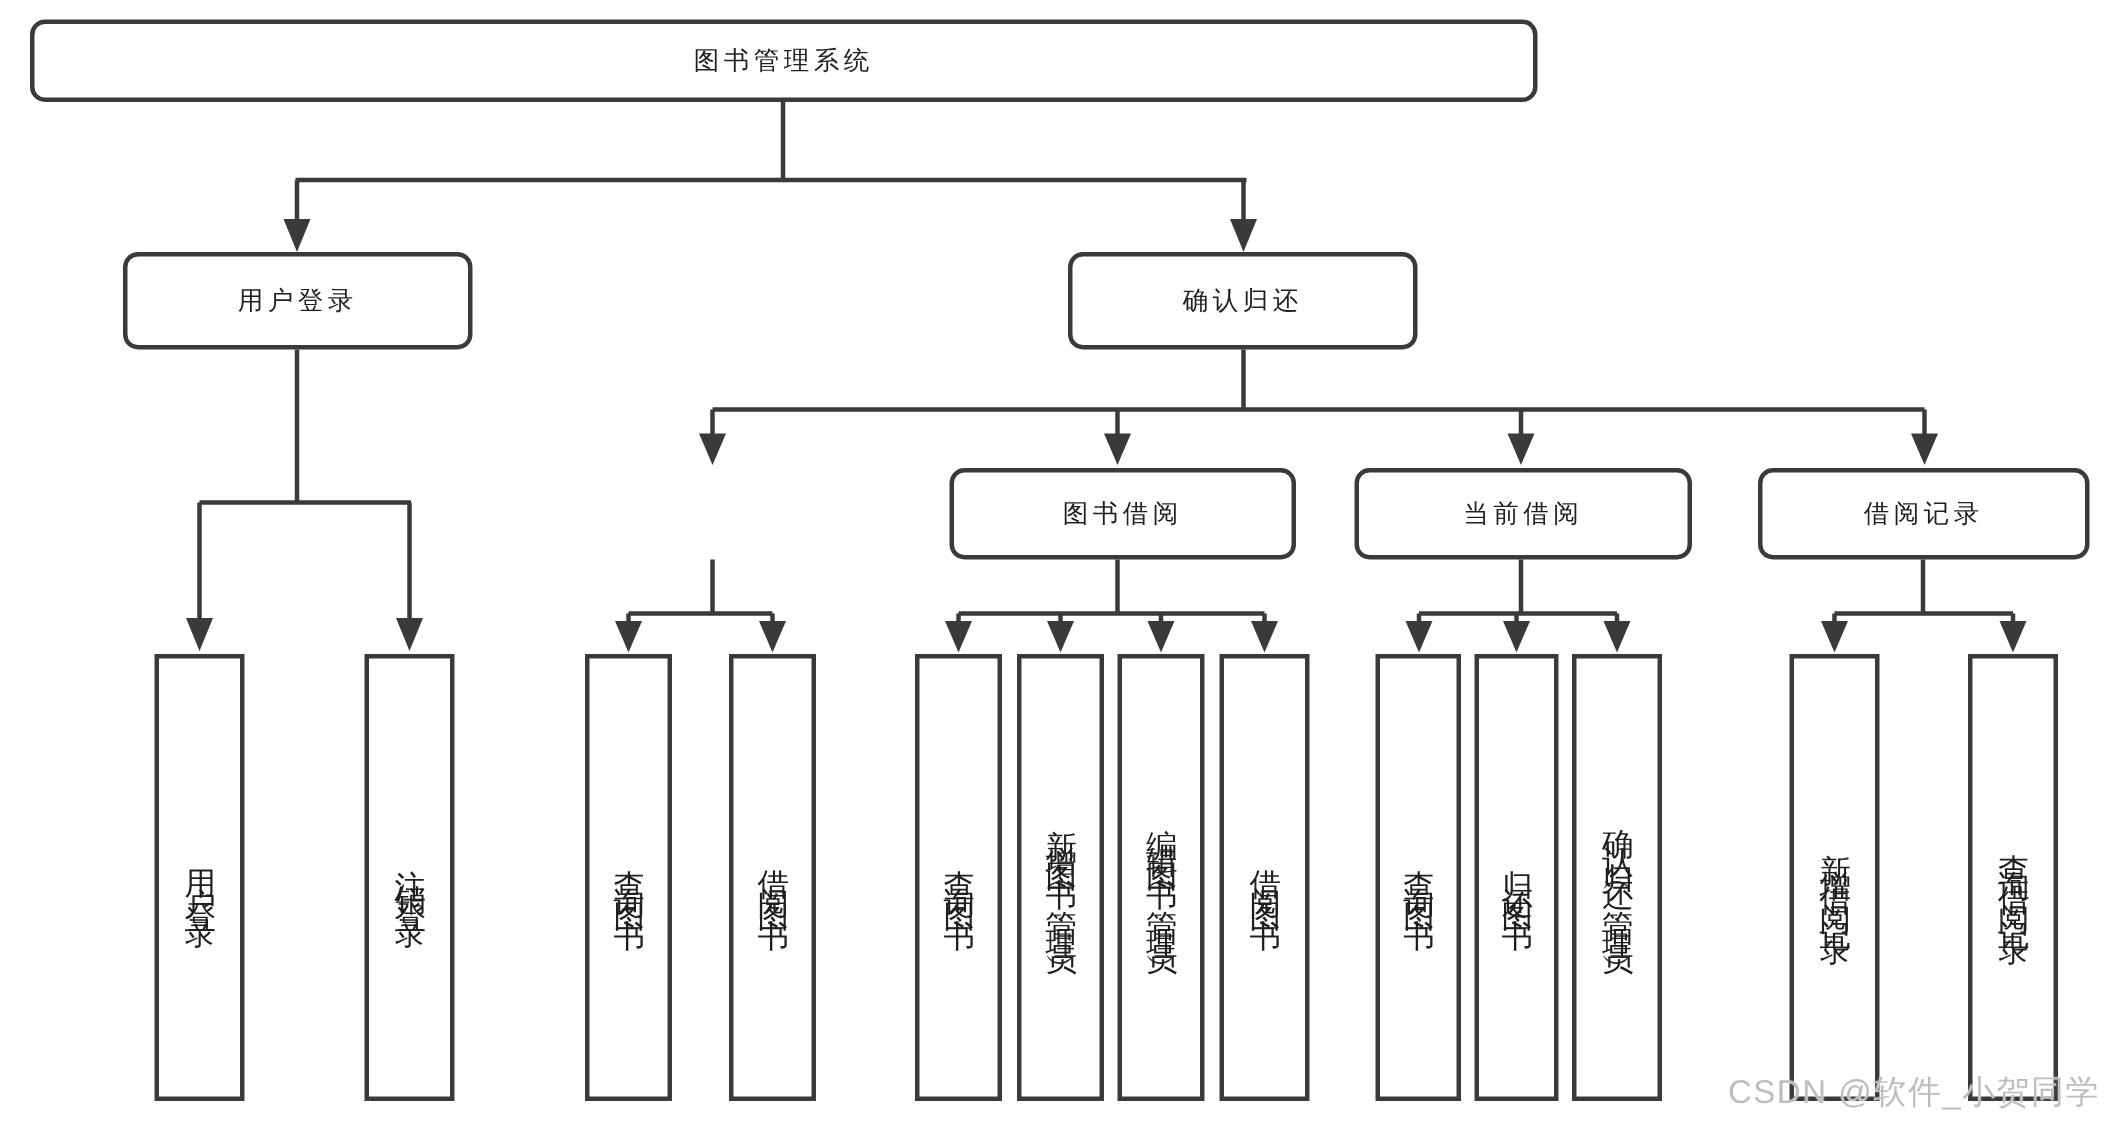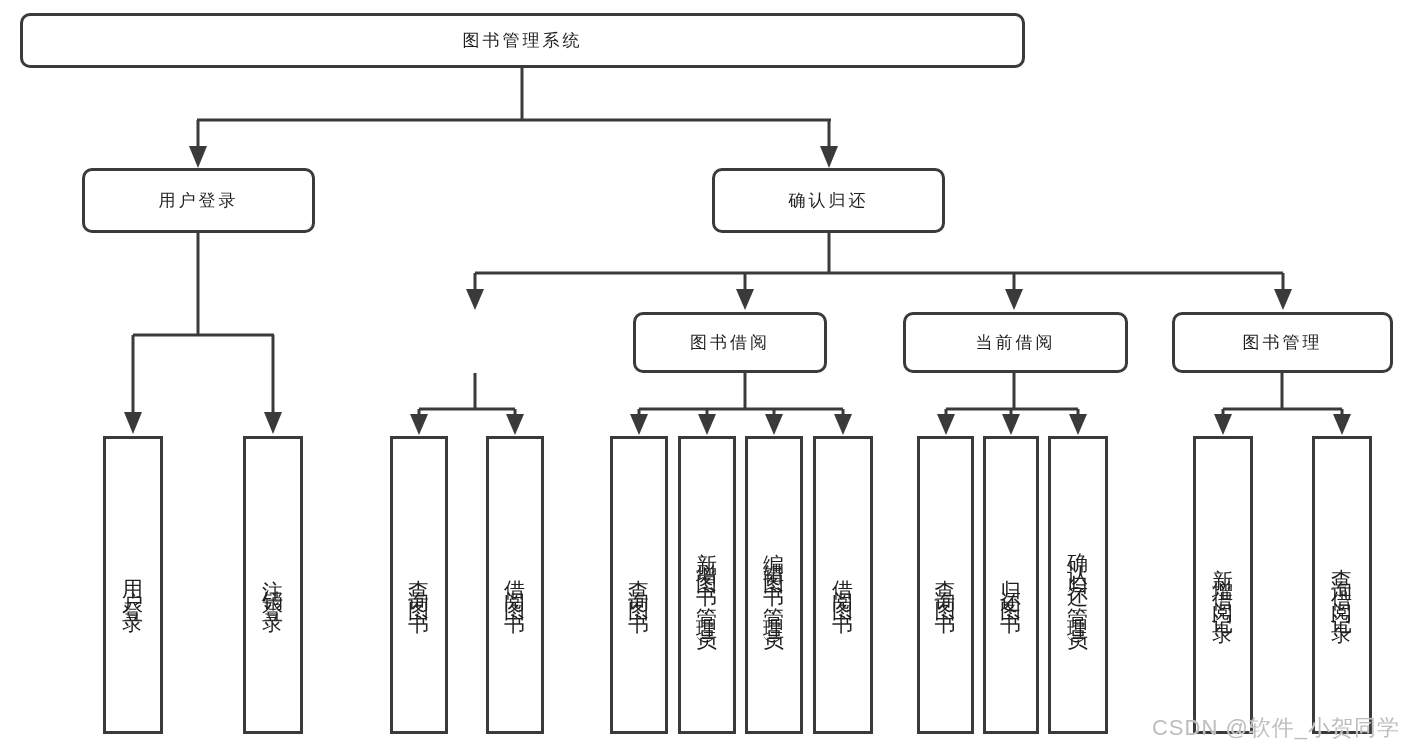--- a/index.html
+++ b/index.html
@@ -25,21 +25,21 @@
     writing-mode:vertical-rl;          
     font-size:21px; letter-spacing:11px;
     line-height:1;
   }
 
   
   .n-root          { left:20px;  top:13px;  width:1005px; height:55px; }
   .n-user-login    { left:82px;  top:168px; width:233px;  height:65px; }
   .n-book-mgmt     { left:712px; top:168px; width:233px;  height:65px; }
   .n-new-book      { left:362px; top:312px; width:226px;  height:61px; }
-  .n-book-borrow   { left:633px; top:312px; width:194px;  height:61px; }
+  .n-book-borrow   { left:633px; top:312px; width:231px;  height:61px; }
   .n-current-borrow{ left:903px; top:312px; width:225px;  height:61px; }
   .n-borrow-record { left:1172px;top:312px; width:221px;  height:61px; }
 
   .leaf { top:436px; height:298px; }
   .n-ul-login   { left:103px;  width:60px; }
   .n-ul-logout  { left:243px;  width:60px; }
   .n-nb-query   { left:390px;  width:58px; }
   .n-nb-borrow  { left:486px;  width:58px; }
   .n-bb-query   { left:610px;  width:58px; }
   .n-bb-add     { left:678px;  width:58px; }
@@ -147,21 +147,21 @@
     </g>
   </svg>
 
   <div class="box n-root">图书管理系统</div>
 
   <div class="box n-user-login">用户登录</div>
   <div class="box n-book-mgmt">确认归还</div>
 
   <div class="box n-book-borrow">图书借阅</div>
   <div class="box n-current-borrow">当前借阅</div>
-  <div class="box n-borrow-record">图书管理</div>
+  <div class="box n-borrow-record">借阅记录</div>
 
   <div class="vbox leaf n-ul-login">用户登录</div>
   <div class="vbox leaf n-ul-logout">注销登录</div>
 
   <div class="vbox leaf n-nb-query">查询图书</div>
   <div class="vbox leaf n-nb-borrow">借阅图书</div>
 
   <div class="vbox leaf n-bb-query">查询图书</div>
   <div class="vbox leaf n-bb-add">新增图书（管理员）</div>
   <div class="vbox leaf n-bb-edit">编辑图书（管理员）</div>

